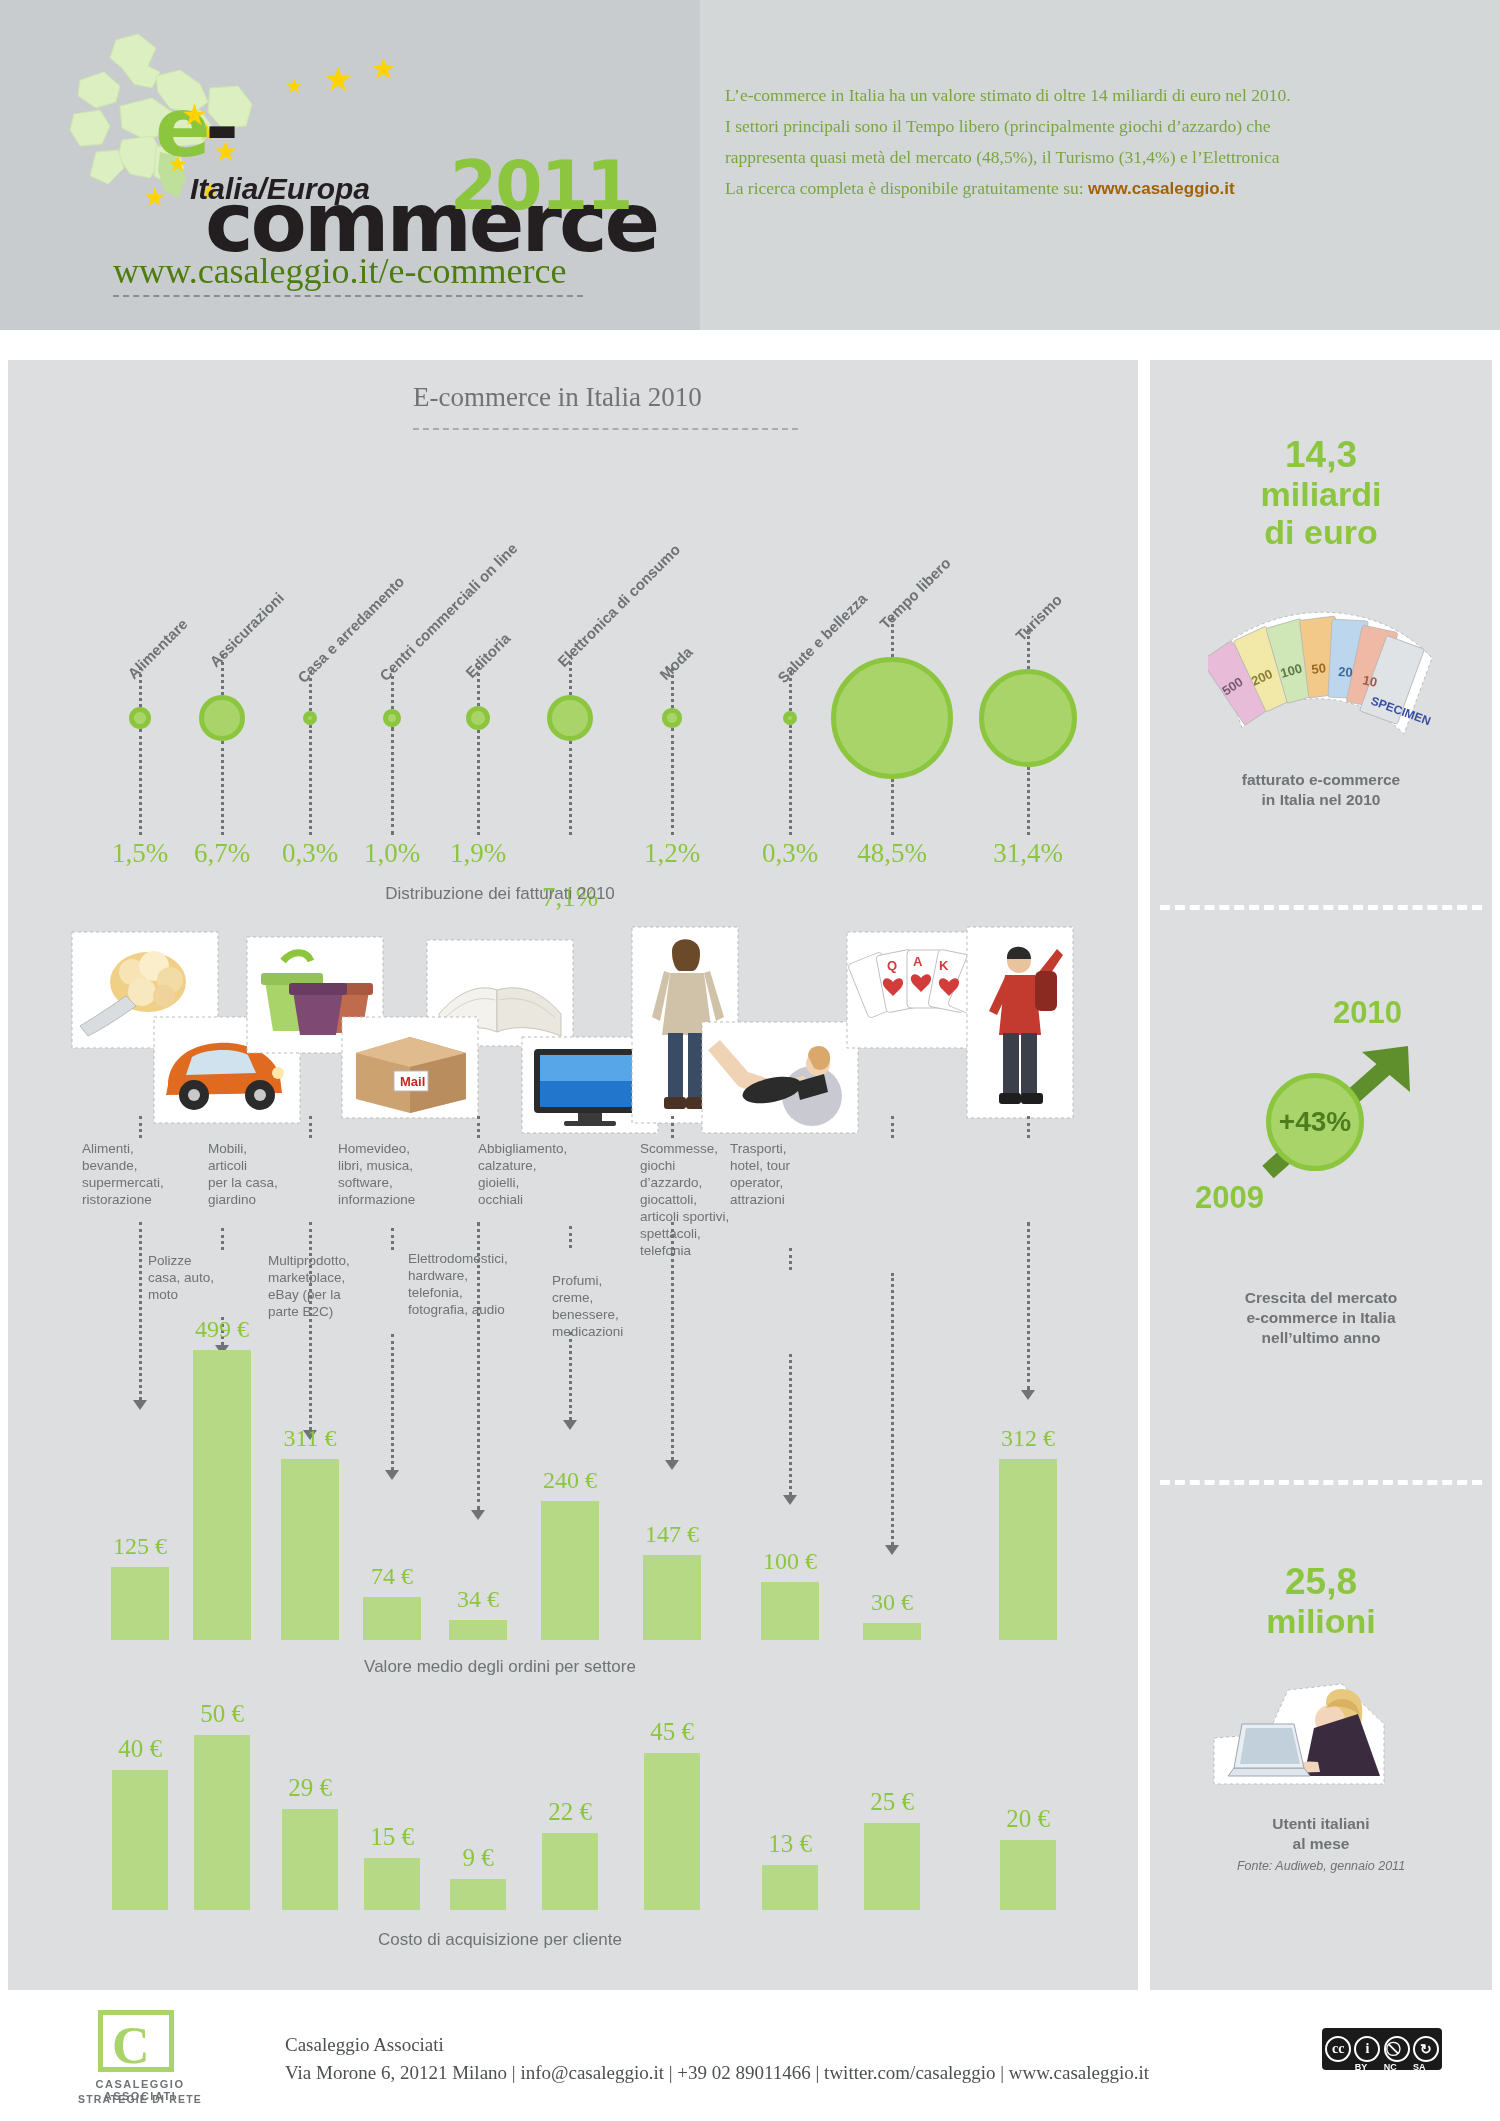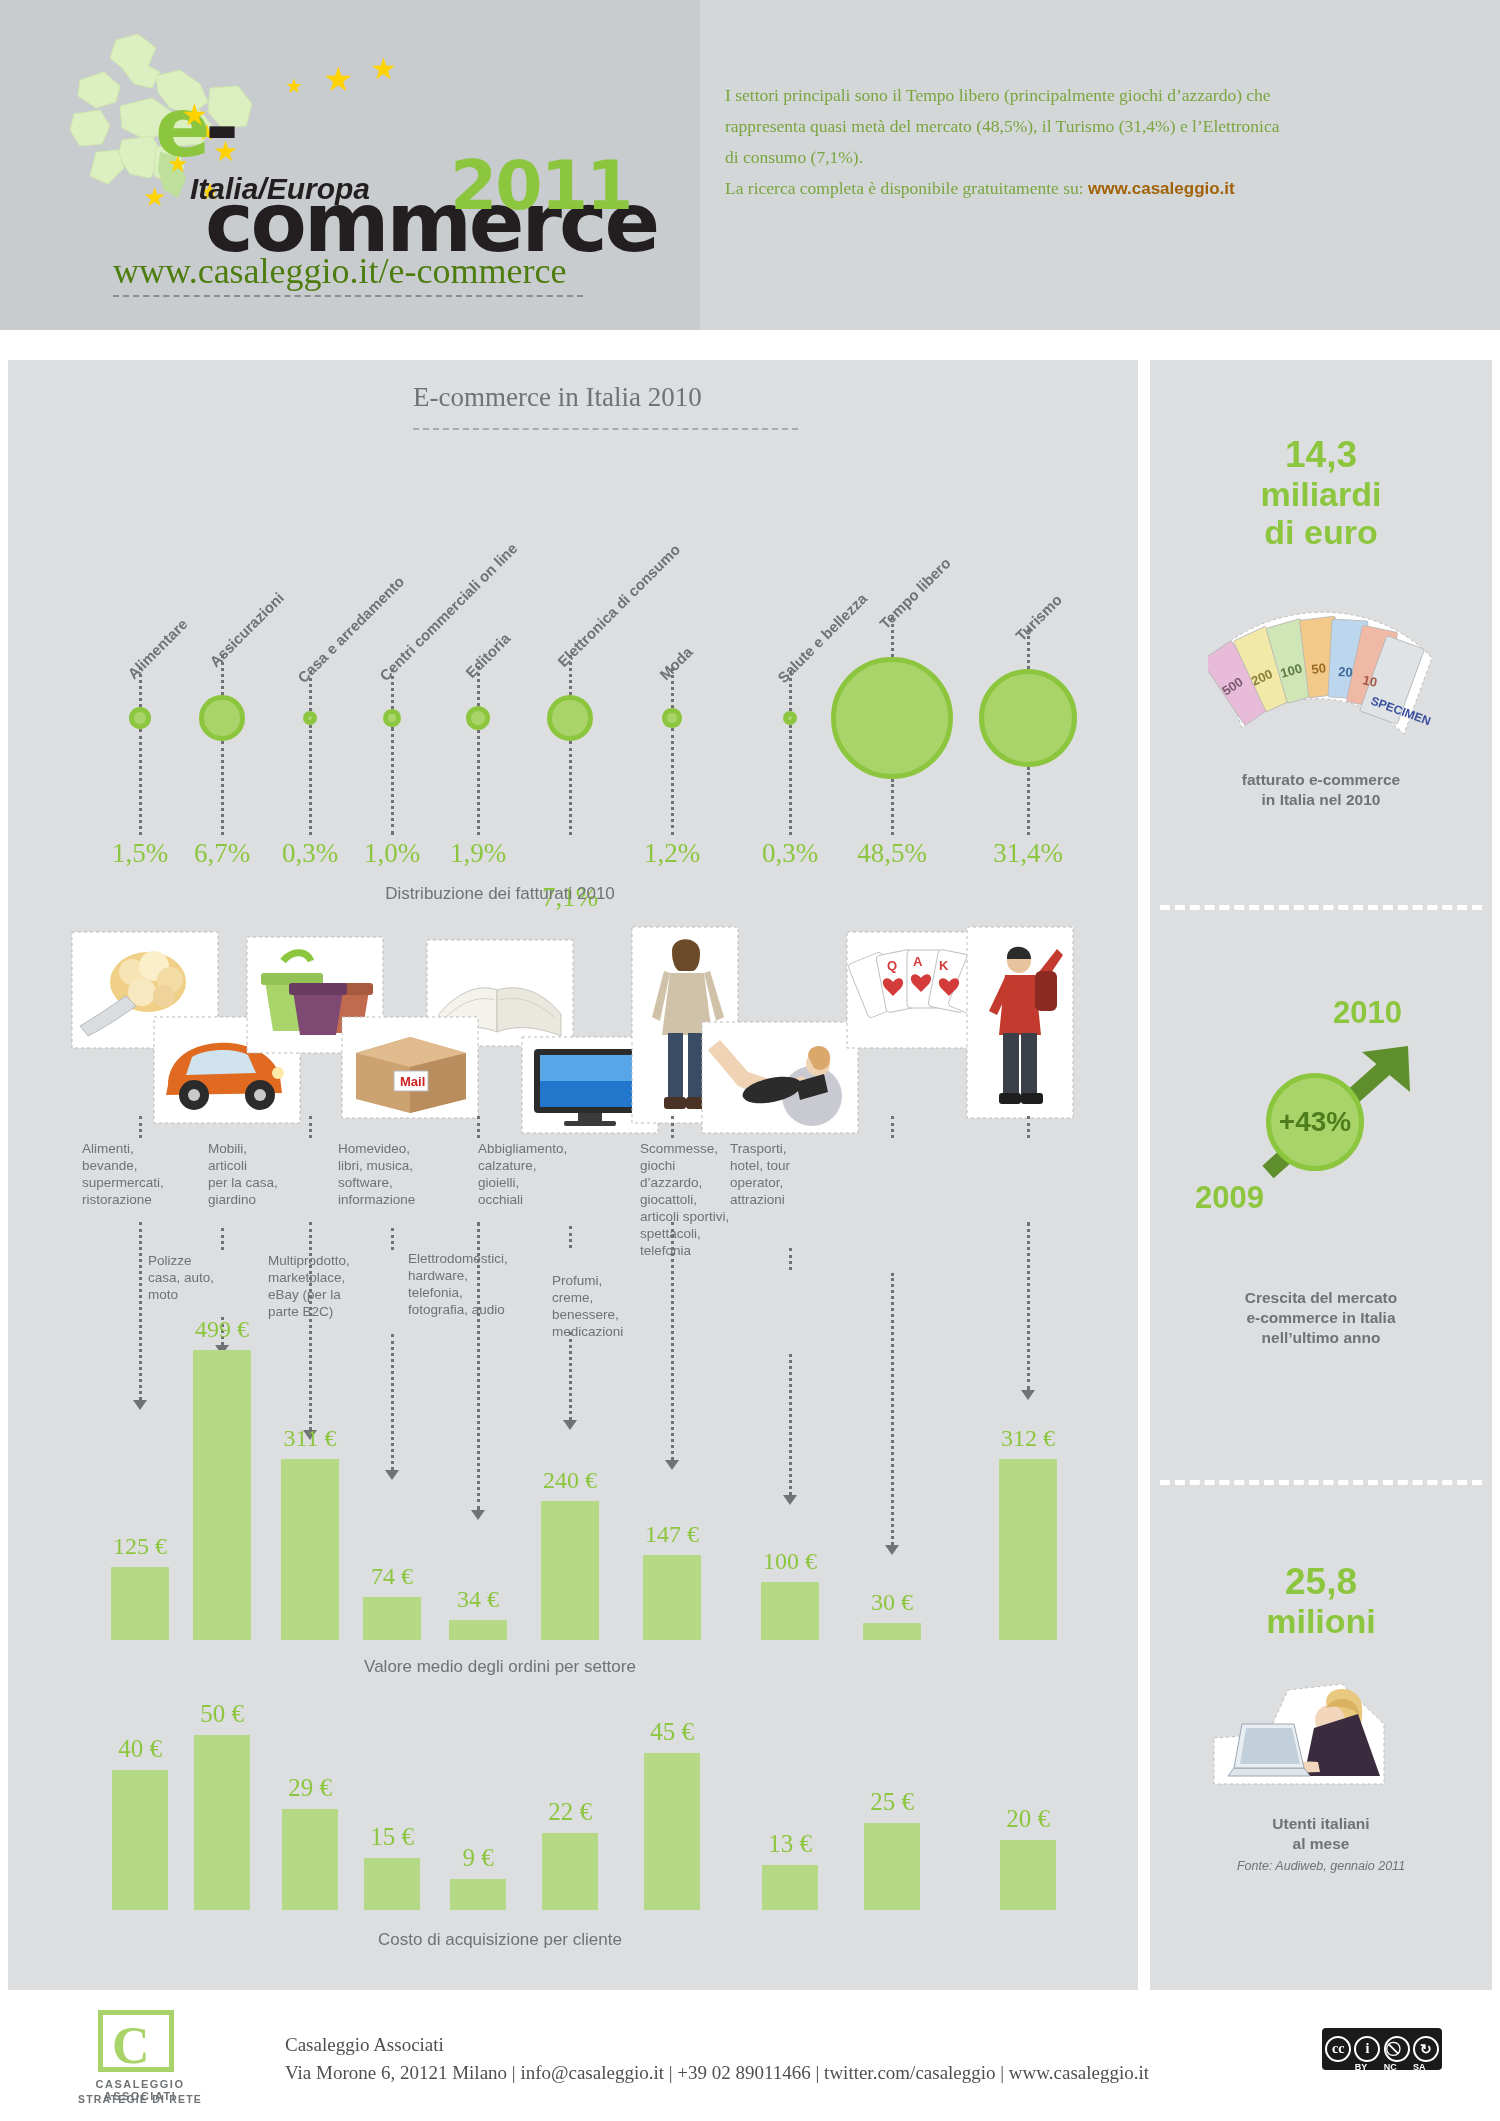--- a/index.html
+++ b/index.html
@@ -155,23 +155,23 @@
     <span class="star" style="left:58px; top:58px; font-size:28px; z-index:5;">★</span>
     <span class="logo-italia">Italia/Europa</span>
     <span class="logo-2011">2011</span>
   </div>
 </div>
 
 <div class="header-url">www.casaleggio.it/e-commerce</div>
 <div class="header-url-rule"></div>
 
 <div class="intro">
+  <p>L’e-commerce in Italia ha un valore stimato di oltre 14 miliardi di euro nel 2010.</p>
   <p>I settori principali sono il Tempo libero (principalmente giochi d’azzardo) che</p>
   <p>rappresenta quasi metà del mercato (48,5%), il Turismo (31,4%) e l’Elettronica</p>
-  <p>di consumo (7,1%).</p>
   <p><span>La ricerca completa è disponibile gratuitamente su: </span><b>www.casaleggio.it</b></p>
 </div>
 
 <div class="body-bg"></div>
 <div class="panel-main"></div>
 <div class="panel-side"></div>
 <div class="side-divider" style="top:905px;"></div>
 <div class="side-divider" style="top:1480px;"></div>
 
 <div class="section-title" style="left:413px; top:382px;">E-commerce in Italia 2010</div>

